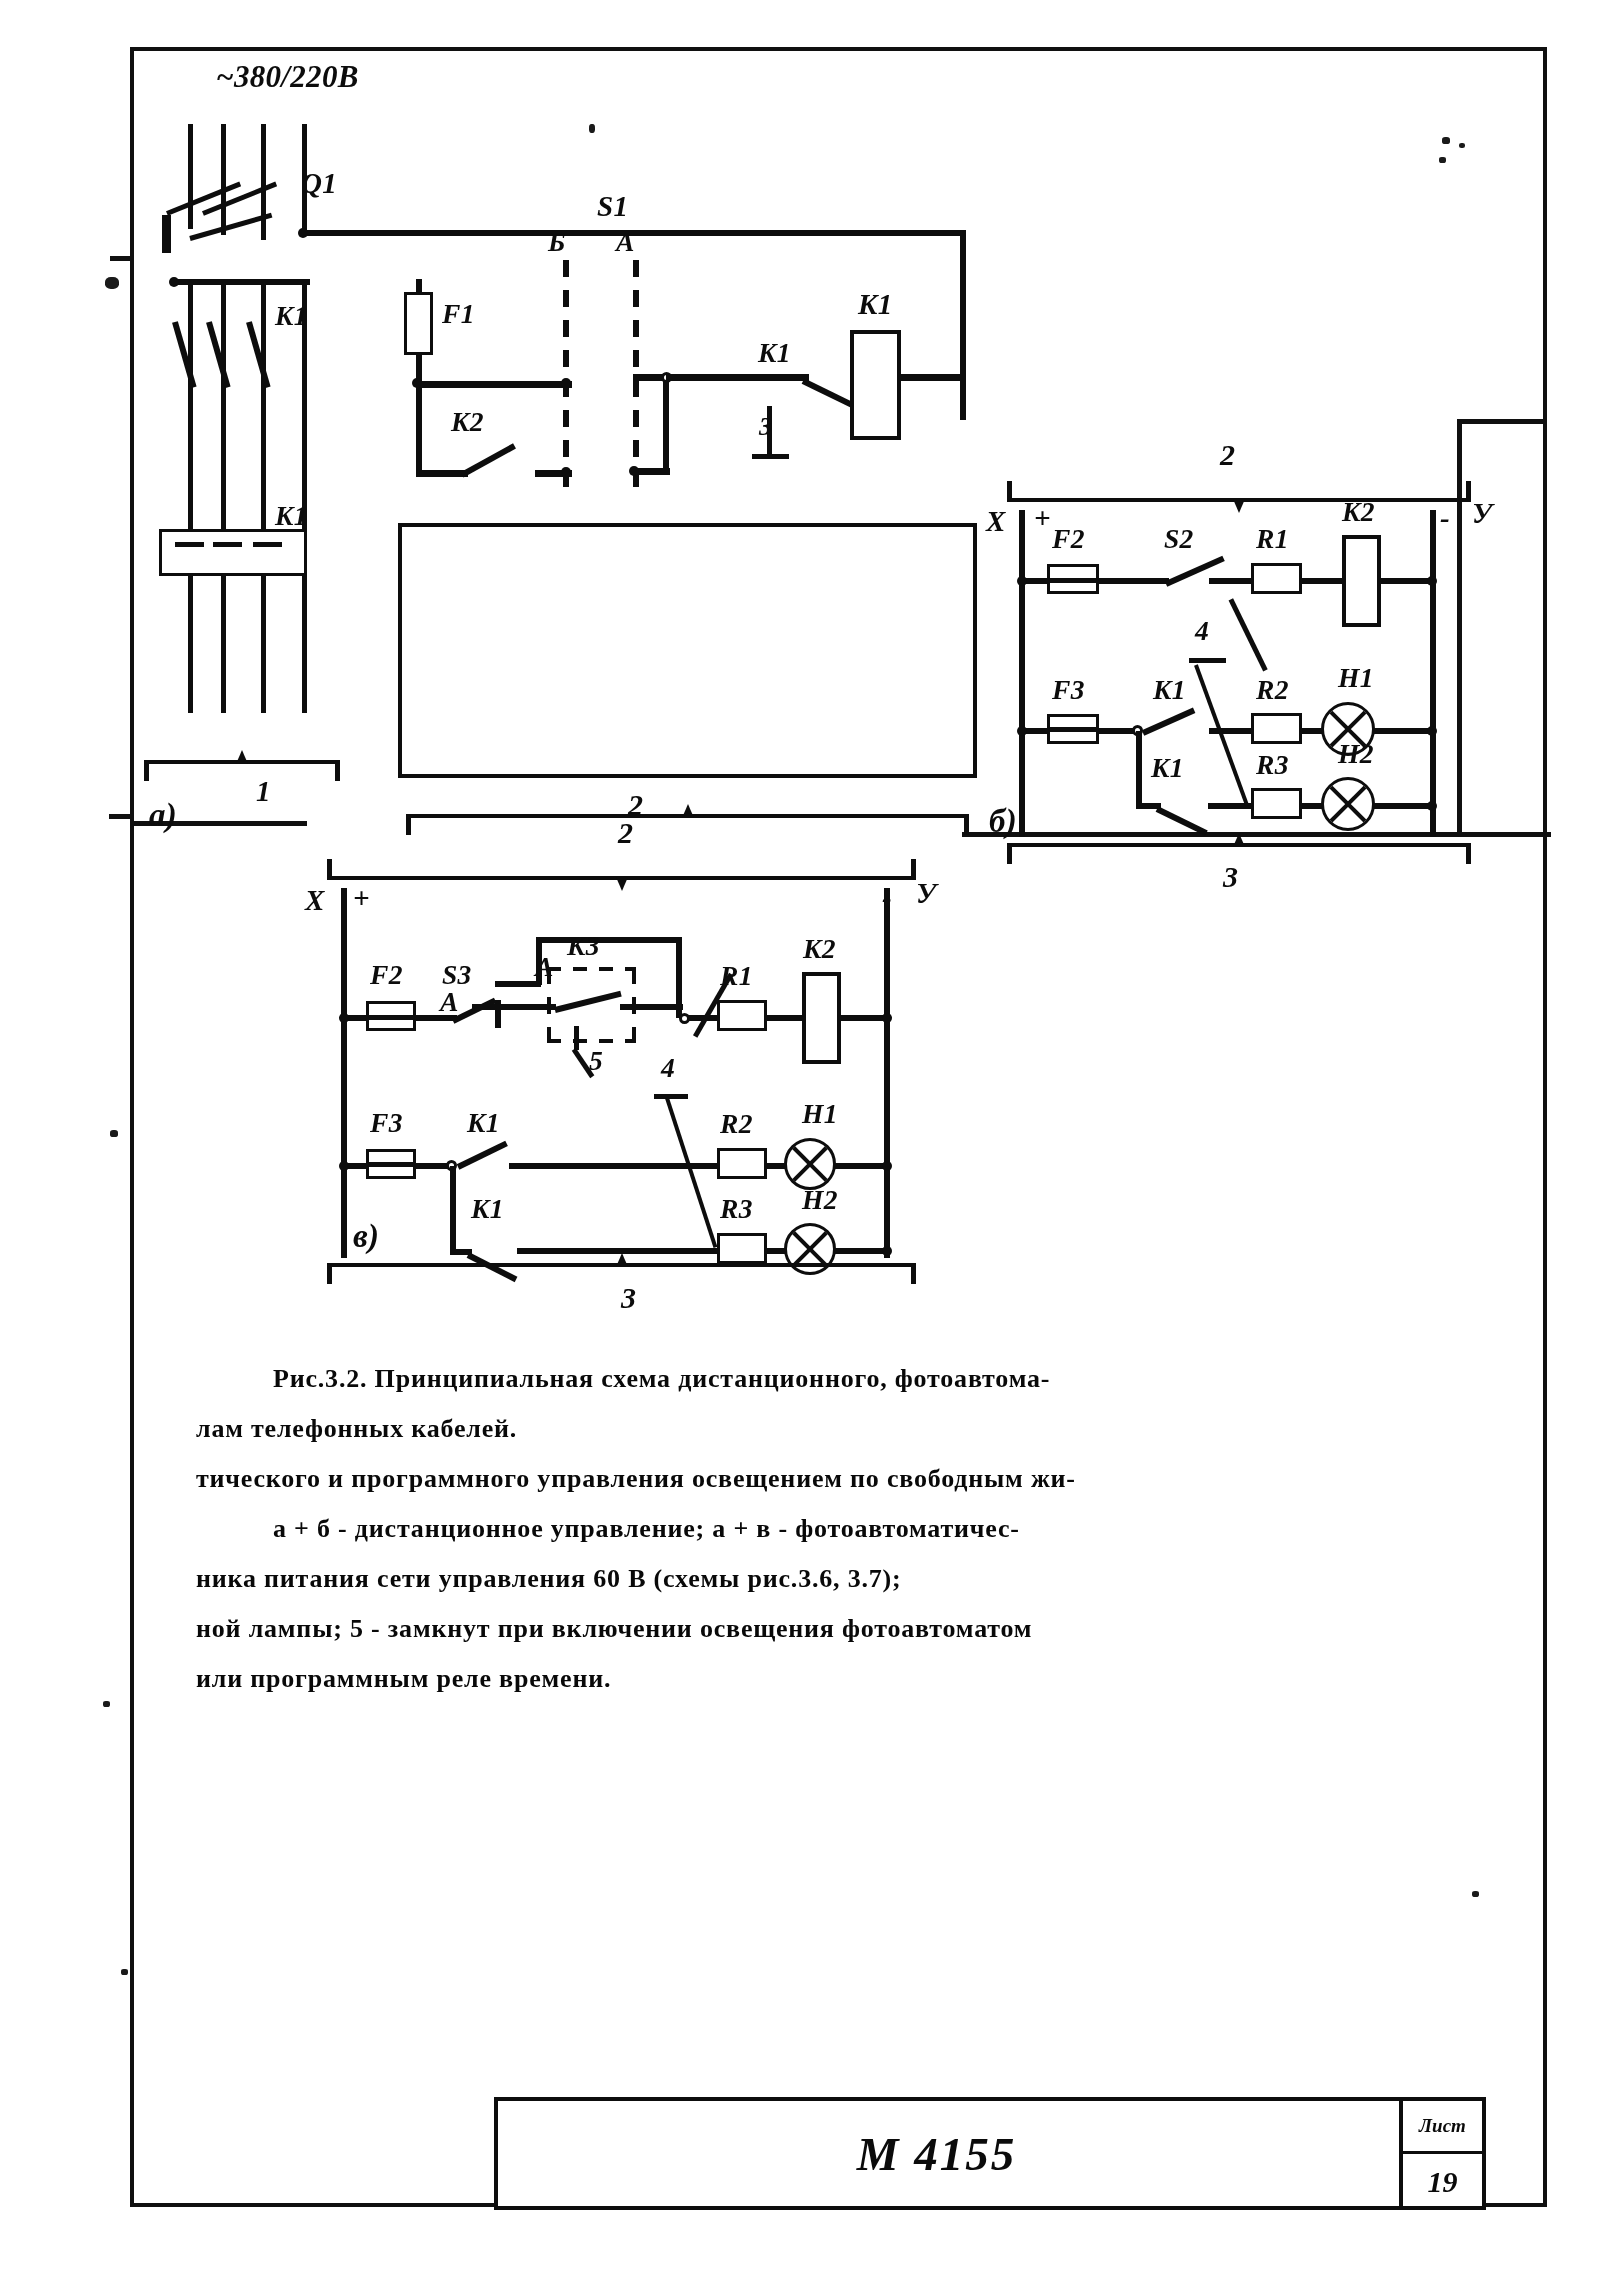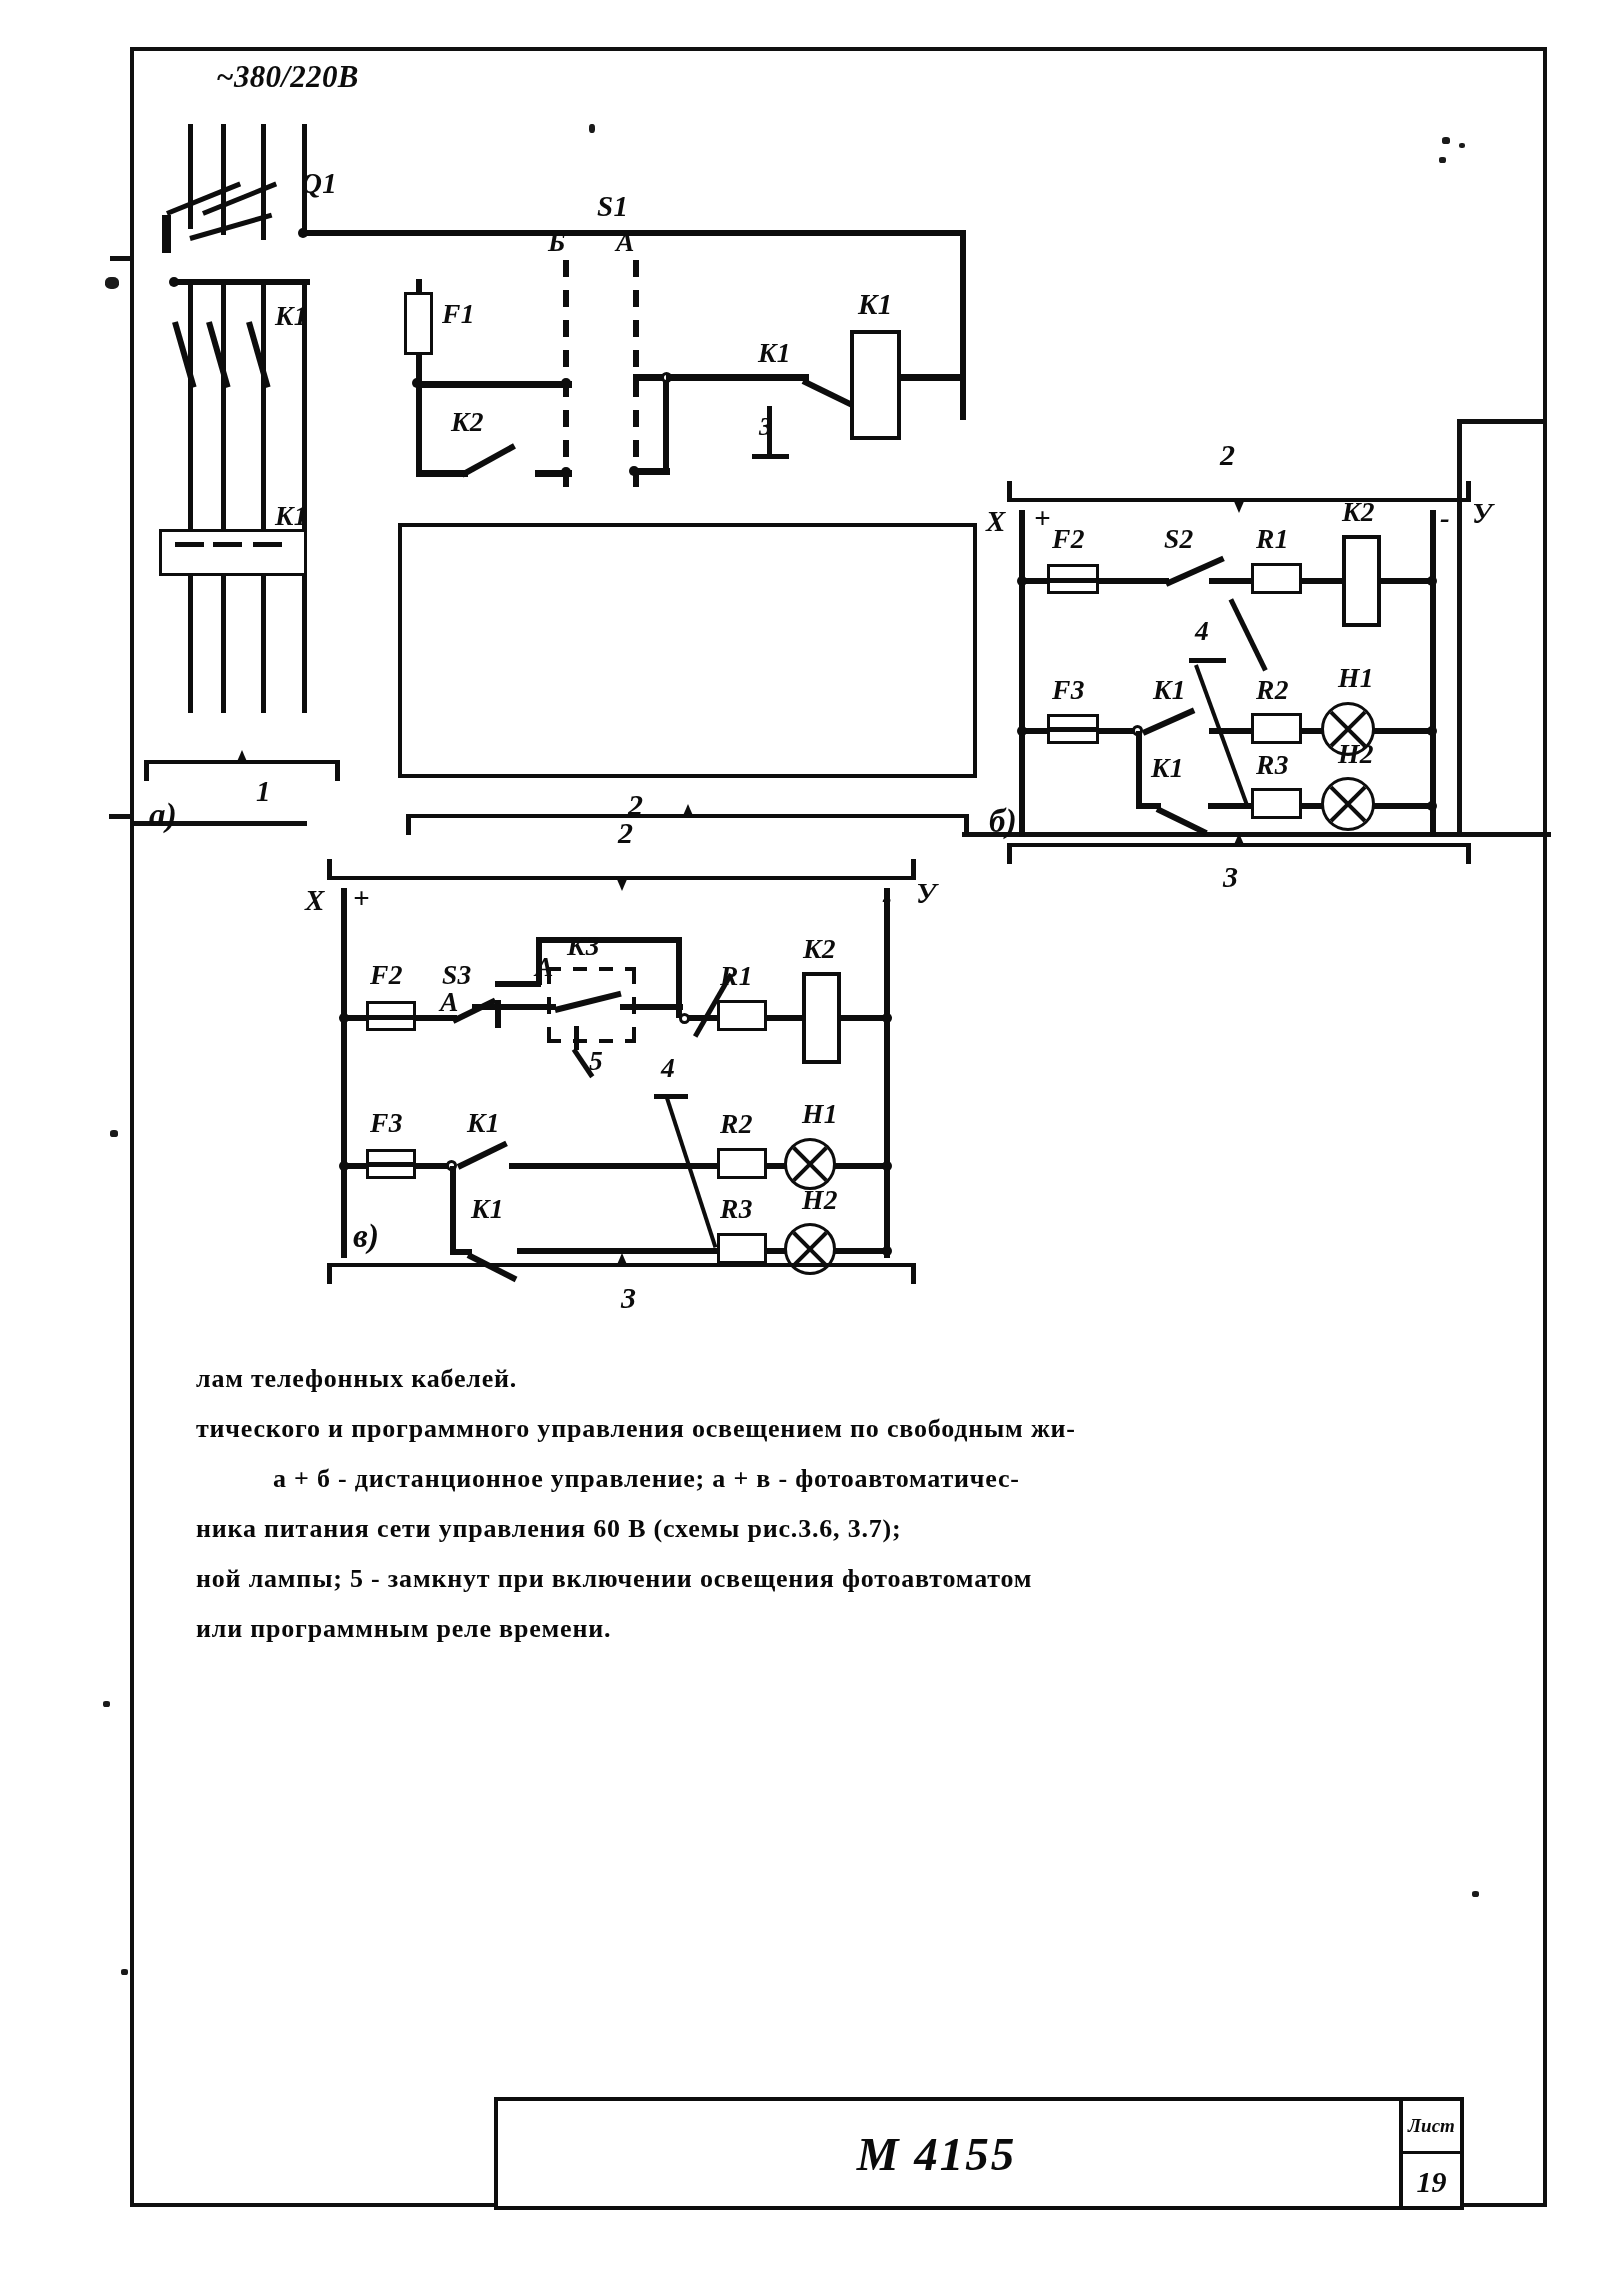--- a/index.html
+++ b/index.html
@@ -56,21 +56,21 @@
      font-size:26px;line-height:50px;letter-spacing:0.8px;color:#090909;}
   .caption p.ind{text-indent:77px;}
 
   
   .tblock{position:absolute;left:494px;top:2097px;width:968px;height:113px;
           border:4.6px solid #0d0d0d;box-sizing:border-box;background:#fff;}
   .tnum{position:absolute;left:0;top:0;width:877px;height:100%;
         display:flex;align-items:center;justify-content:center;
         font-family:"Liberation Serif",serif;font-style:italic;font-weight:bold;
         font-size:47px;letter-spacing:2px;color:#0b0b0b;}
-  .sheetbox{position:absolute;left:1399px;top:2097px;width:65px;height:113px;
+  .sheetbox{position:absolute;left:1399px;top:2097px;width:87px;height:113px;
         border:4.6px solid #0d0d0d;box-sizing:border-box;background:#fff;}
   .sheetbox .s1{height:48%;border-bottom:3.9px solid #0d0d0d;display:flex;align-items:center;
         justify-content:center;font-family:"Liberation Serif",serif;font-style:italic;
         font-weight:bold;font-size:19px;}
   .sheetbox .s2{height:52%;display:flex;align-items:center;justify-content:center;
         font-family:"Liberation Serif",serif;font-style:italic;font-weight:bold;font-size:30px;}
   .speck{position:absolute;background:#1a1a1a;border-radius:40%;}
 </style>
 </head>
 <body>
@@ -364,20 +364,21 @@
   <div class="diag" style="left:667px;top:1096px;width:157px;height:3.9px;transform:rotate(72deg);"></div>
 
   <div class="brace" style="left:327px;top:1263px;width:589px;height:18.3px;">
       <i></i>
     </div>
   <div class="lbl-up" style="left:621px;top:1281px;font-size:30px;">3</div>
   <div class="lbl" style="left:353px;top:1218px;font-size:33px;">в)</div>
 </div>
 
 <div class="caption">
+  <p class="ind">Рис.3.2. Принципиальная схема дистанционного, фотоавтома-</p>
   <p>лам телефонных кабелей.</p>
   <p>тического и программного управления освещением по свободным жи-</p>
   <p class="ind">а + б - дистанционное управление; а + в - фотоавтоматичес-</p>
   <p>ника питания сети управления 60 В (схемы рис.3.6, 3.7);</p>
   <p>ной лампы; 5 - замкнут при включении освещения фотоавтоматом</p>
   <p>или программным реле времени.</p>
 </div>
 
 <div class="tblock">
   <div class="tnum">М 4155</div>

